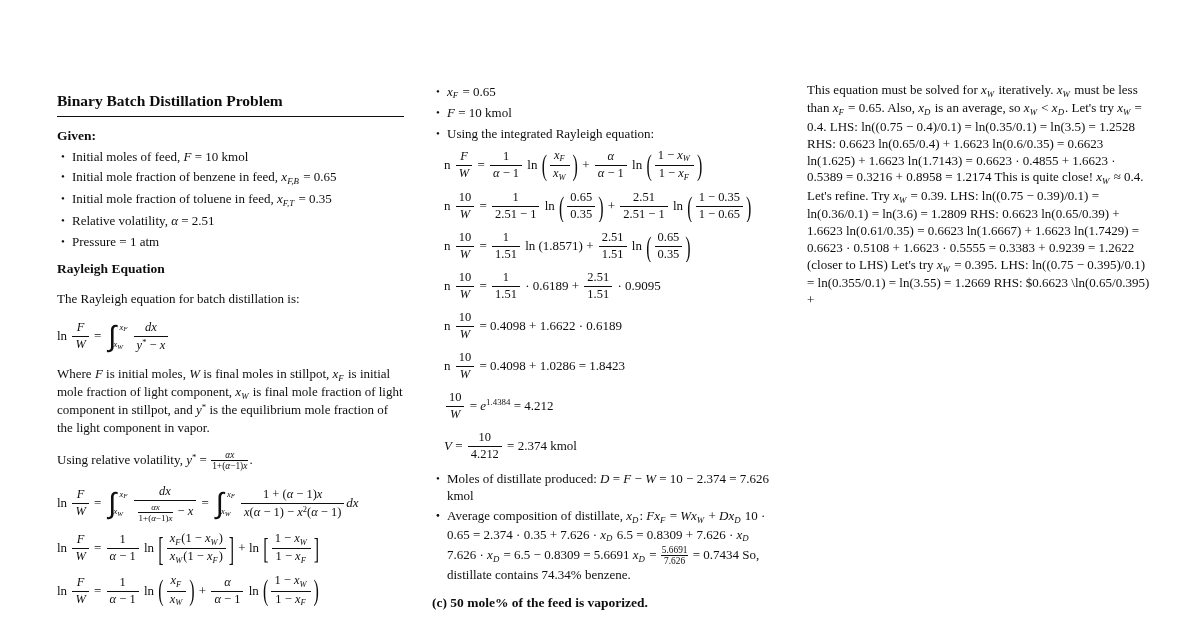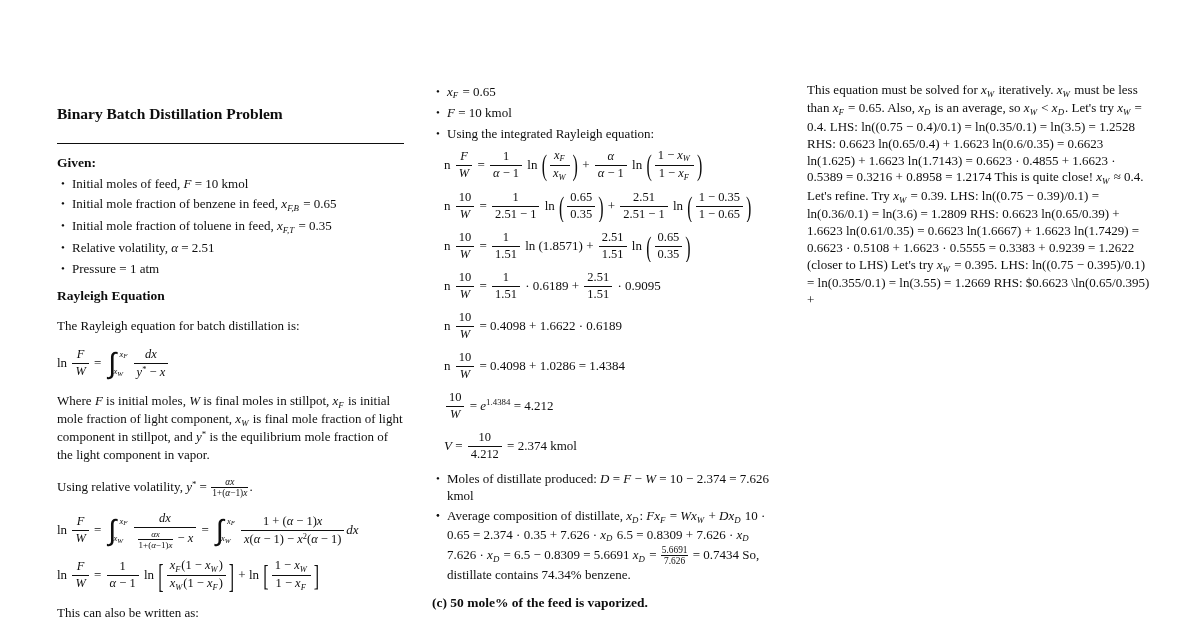--- a/index.html
+++ b/index.html
@@ -1,21 +1,21 @@
 <!DOCTYPE html>
 <html><head>
 <meta charset="utf-8">
 <style>
   html,body{margin:0;padding:0;background:#ffffff;}
   body{width:1191px;height:626px;overflow:hidden;color:#0e0e0e;
        font-family:"Liberation Serif","DejaVu Serif",serif;font-size:13px;line-height:1.3;}
   .page{display:flex;gap:28px;padding:80px 40px 0 57px;box-sizing:border-box;}
   .col{width:347px;flex:none;overflow:hidden;}
   
-  .h1{font-size:15.5px;font-weight:bold;margin:25px 0 9px 0;padding-bottom:20px;
+  .h1{font-size:15.5px;font-weight:bold;margin:12px 0 9px 0;padding-bottom:6px;
       border-bottom:1.6px solid #0e0e0e;line-height:1.15;}
   .h2{font-size:13.5px;font-weight:bold;margin:11px 0 5px 0;line-height:1.2;}
   .para{margin:13px 0;}
   
   .ul{margin:2px 0;}
   .li{position:relative;padding-left:15px;margin:3.5px 0;}
   .marker{position:absolute;left:4px;top:0;font-size:11px;}
   
   .eq{display:flex;align-items:center;overflow:hidden;margin:6px 0 9px 0;min-height:30px;}
   .eq > *{flex:none;}
@@ -131,21 +131,20 @@
           </span>
           <span class="mbig" style="transform: scaleY(2.1);">]</span>
           <span class="mt"> + ln </span>
           <span class="mbig" style="transform: scaleY(1.9);">[</span>
           <span class="mfrac">
             <span class="mfn"><span class="mt">1 − </span><span class="mv">x</span><span class="ms">W</span></span>
             <span class="mfd"><span class="mt">1 − </span><span class="mv">x</span><span class="ms">F</span></span>
           </span>
           <span class="mbig" style="transform: scaleY(1.9);">]</span>
         </div>
-        <div class="para"><span class="mt">This can also be written as:</span></div>
         <div class="eq">
           <span class="mt">ln </span>
           <span class="mfrac">
             <span class="mfn"><span class="mv">F</span></span>
             <span class="mfd"><span class="mv">W</span></span>
           </span>
           <span class="mt"> = </span>
           <span class="mfrac">
             <span class="mfn"><span class="mt">1</span></span>
             <span class="mfd"><span class="mv">α</span><span class="mt"> − 1</span></span>
@@ -289,21 +288,21 @@
           <span class="mfd"><span class="mv">W</span></span>
         </span>
         <span class="mt"> = 0.4098 + 1.6622 · 0.6189</span>
       </div>
       <div class="eq">
         <span class="mt">n </span>
         <span class="mfrac">
           <span class="mfn"><span class="mt">10</span></span>
           <span class="mfd"><span class="mv">W</span></span>
         </span>
-        <span class="mt"> = 0.4098 + 1.0286 = 1.4384</span>
+        <span class="mt"> = 0.4098 + 1.0286 = 1.8423</span>
       </div>
       <div class="eq">
         <span class="mfrac">
           <span class="mfn"><span class="mt">10</span></span>
           <span class="mfd"><span class="mv">W</span></span>
         </span>
         <span class="mt"> = </span>
         <span class="mv">e</span>
         <span class="mp">1.4384</span>
         <span class="mt"> = 4.212</span>

